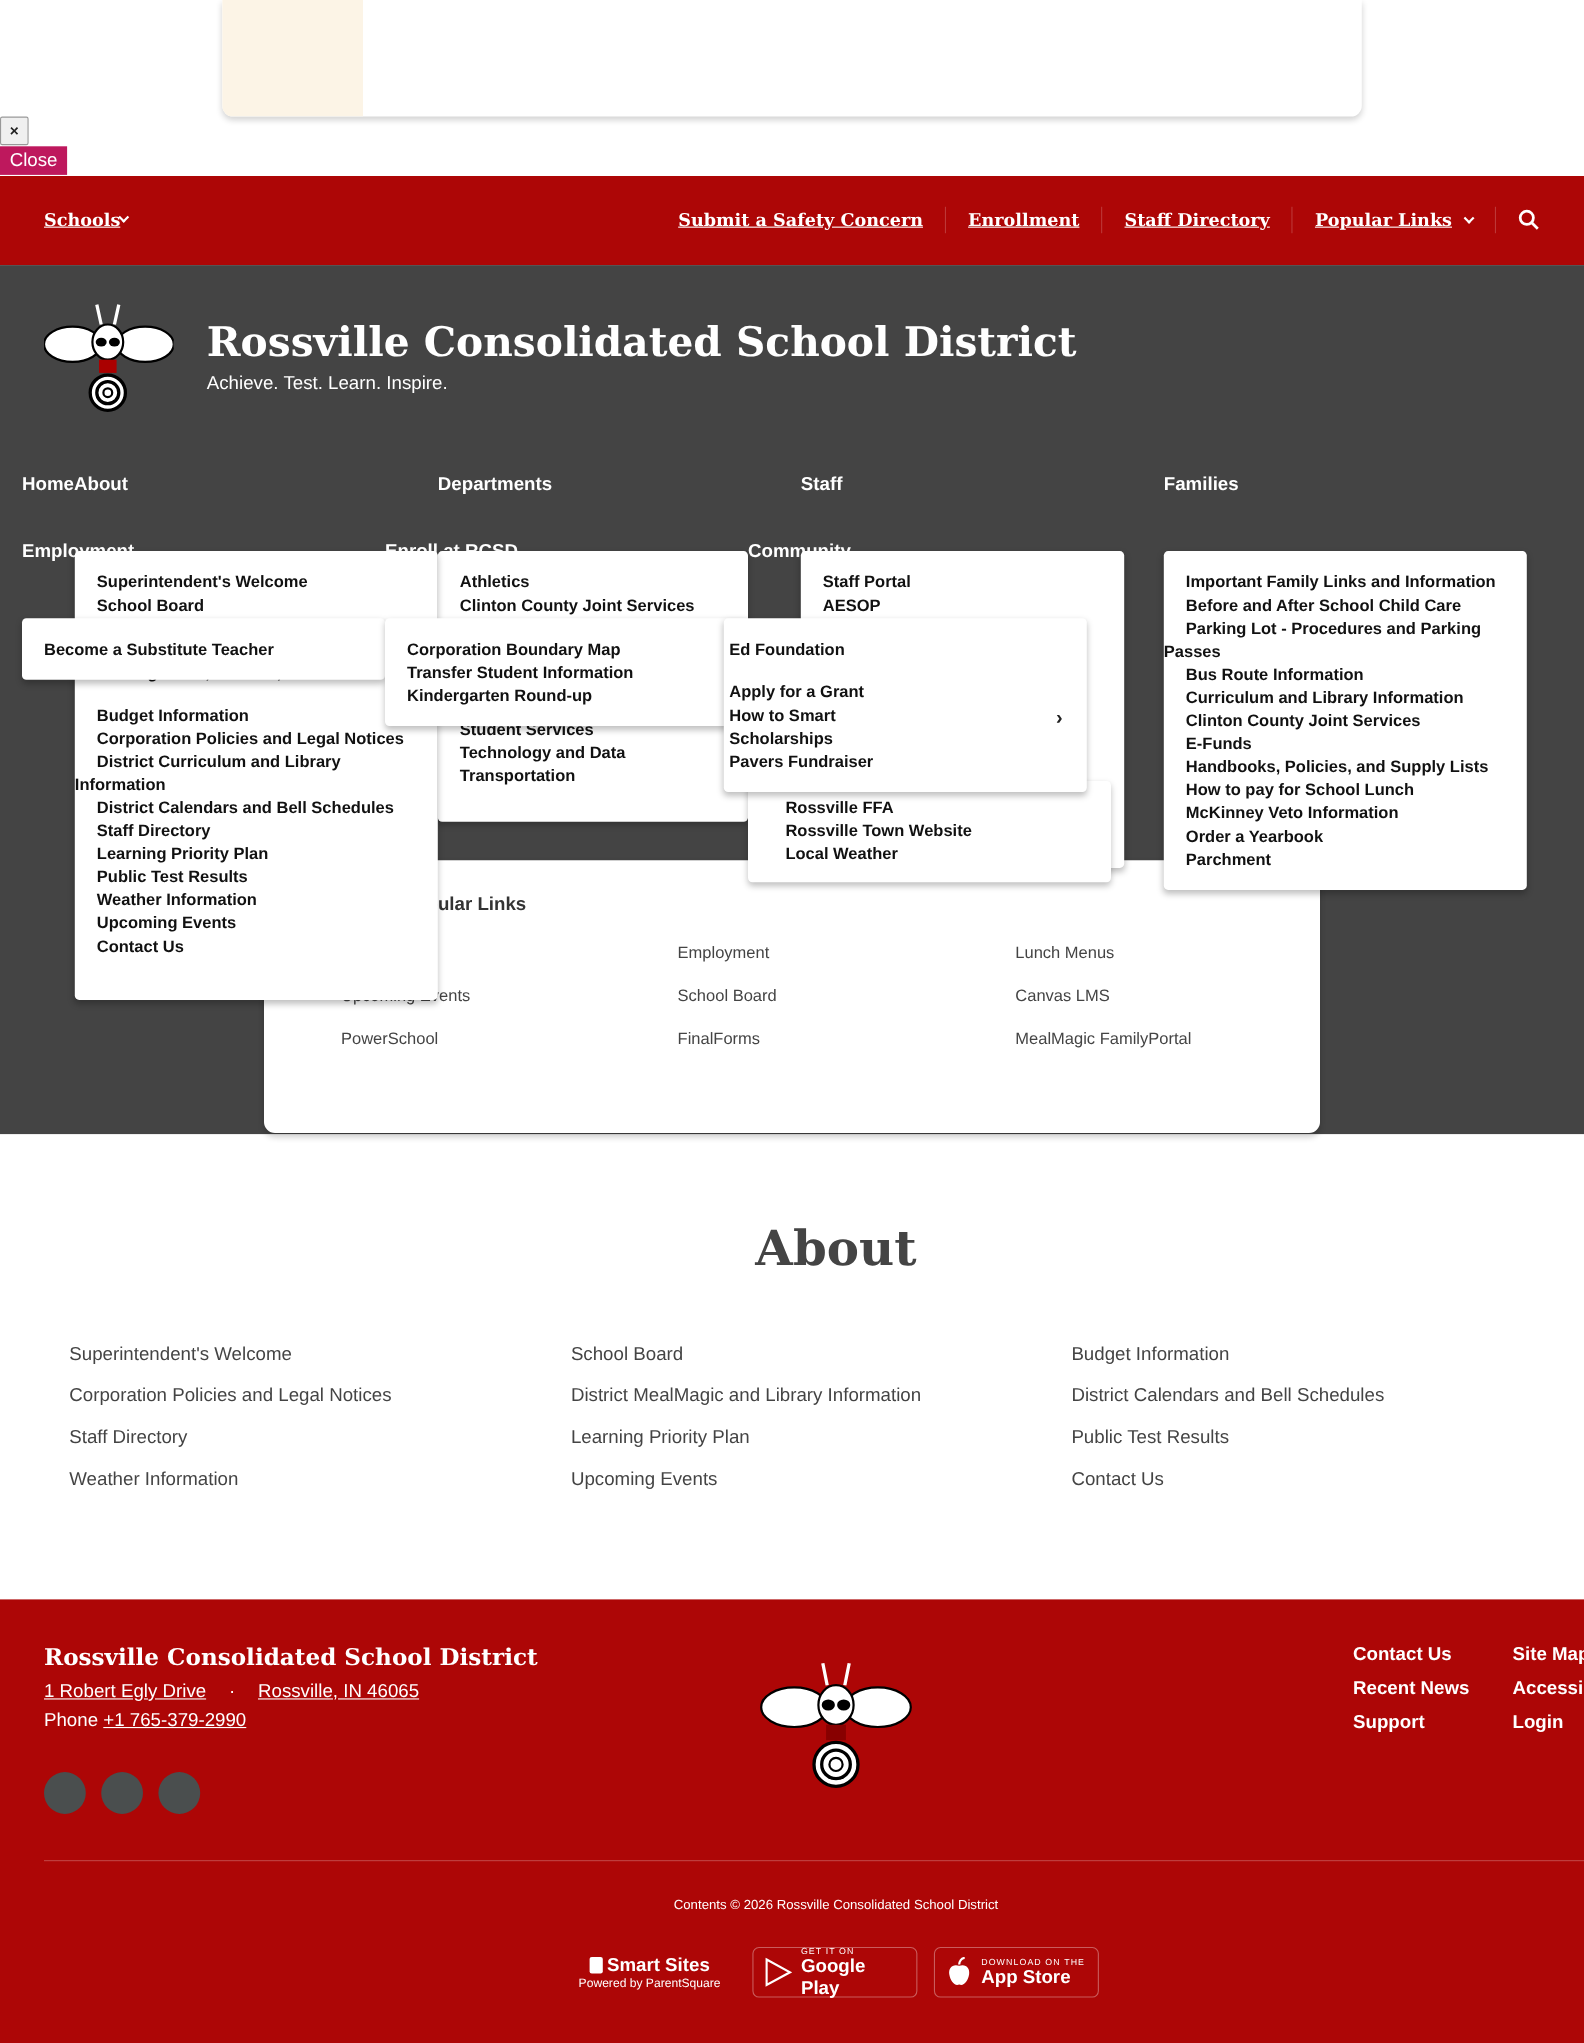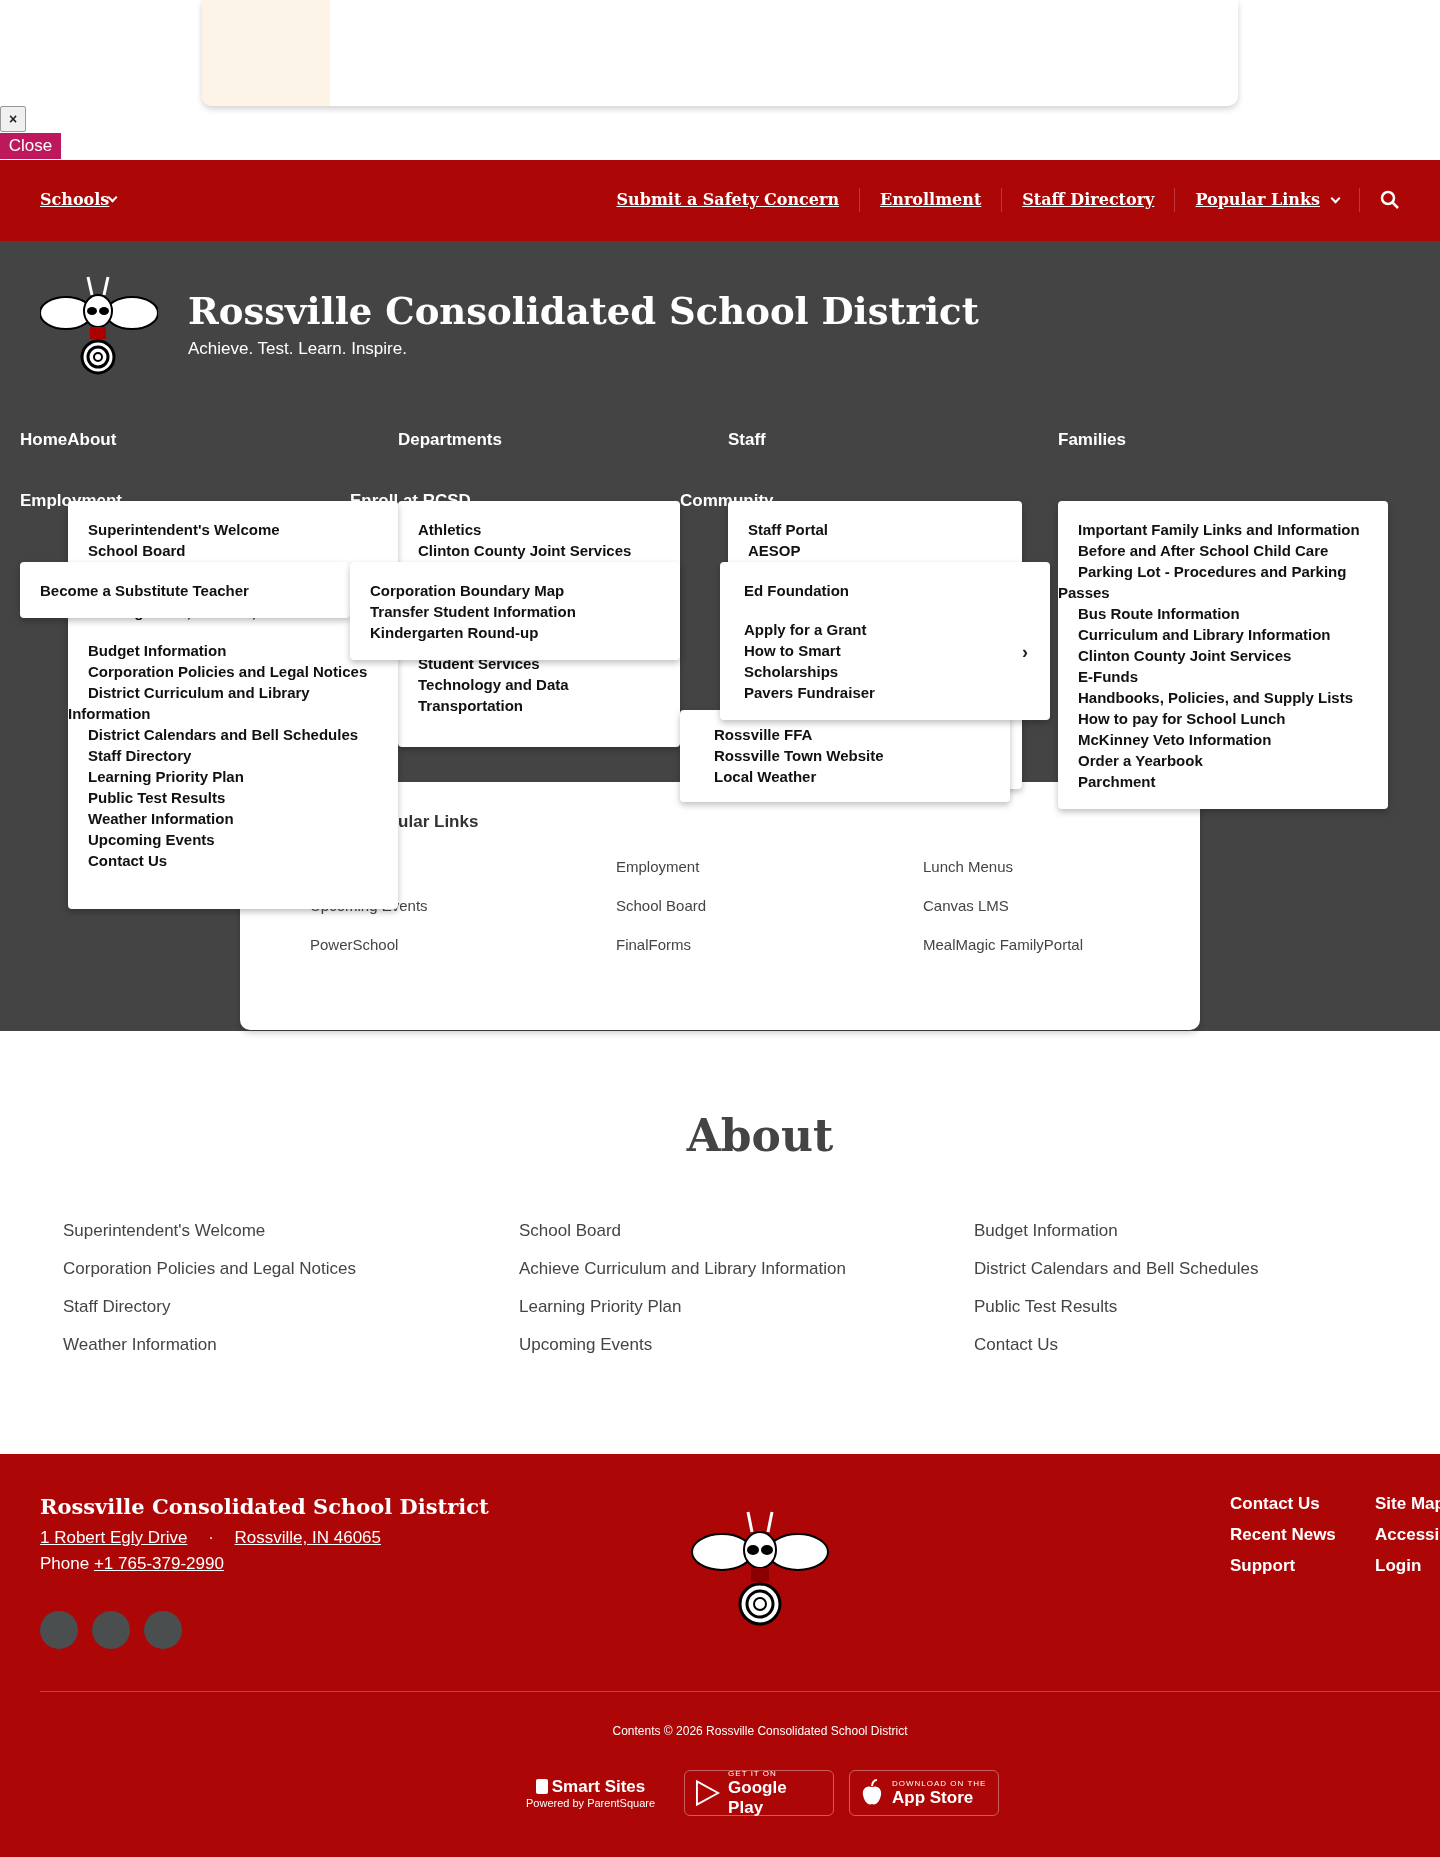--- a/index.html
+++ b/index.html
@@ -166,21 +166,21 @@
   <div class="it">Transfer Student Information</div>
   <div class="it">Kindergarten Round-up</div>
 </div>
 
 <div class="dd" style="left:680px;top:710px;width:330px;height:92px;padding:14px 0 0 34px">
   <div class="it">Rossville FFA</div>
   <div class="it">Rossville Town Website</div>
   <div class="it">Local Weather</div>
 </div>
 
-<div class="dd" style="left:720px;top:562px;width:330px;height:158px;padding:18px 0 0 24px">
+<div class="dd" style="left:658px;top:562px;width:330px;height:158px;padding:18px 0 0 5px">
   <div class="it">Ed Foundation</div>
   <div class="it" style="margin-top:18px">Apply for a Grant</div>
   <div class="it">How to Smart</div>
   <div class="it">Scholarships</div>
   <div class="it">Pavers Fundraiser</div>
   <span style="position:absolute;right:22px;top:80px;font-size:18px;font-weight:bold">›</span>
 </div>
 
 <div class="dd" style="left:1058px;top:501px;width:330px;height:308px;padding:18px 0 0 20px">
   <div class="it">Important Family Links and Information</div>
@@ -196,21 +196,21 @@
   <div class="it">McKinney Veto Information</div>
   <div class="it">Order a Yearbook</div>
   <div class="it">Parchment</div>
 </div>
 
 <div class="about-title serif">About</div>
 <a class="ab" style="left:63px;top:1221px">Superintendent's Welcome</a>
 <a class="ab" style="left:519px;top:1221px">School Board</a>
 <a class="ab" style="left:974px;top:1221px">Budget Information</a>
 <a class="ab" style="left:63px;top:1259px">Corporation Policies and Legal Notices</a>
-<a class="ab" style="left:519px;top:1259px">Achieve Curriculum and Library Information</a>
+<a class="ab" style="left:519px;top:1259px">District MealMagic and Library Information</a>
 <a class="ab" style="left:974px;top:1259px">District Calendars and Bell Schedules</a>
 <a class="ab" style="left:63px;top:1297px">Staff Directory</a>
 <a class="ab" style="left:519px;top:1297px">Learning Priority Plan</a>
 <a class="ab" style="left:974px;top:1297px">Public Test Results</a>
 <a class="ab" style="left:63px;top:1335px">Weather Information</a>
 <a class="ab" style="left:519px;top:1335px">Upcoming Events</a>
 <a class="ab" style="left:974px;top:1335px">Contact Us</a>
 
 <div class="footer">
   <div class="fname serif">Rossville Consolidated School District</div>

